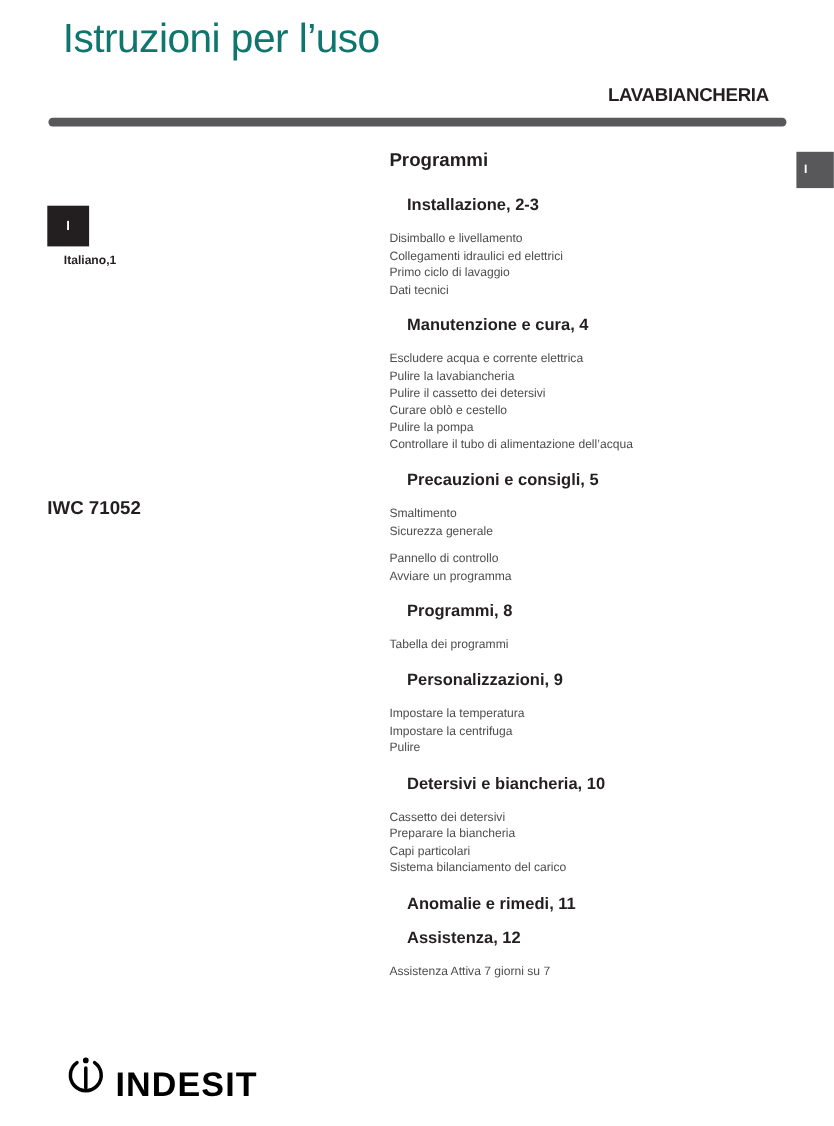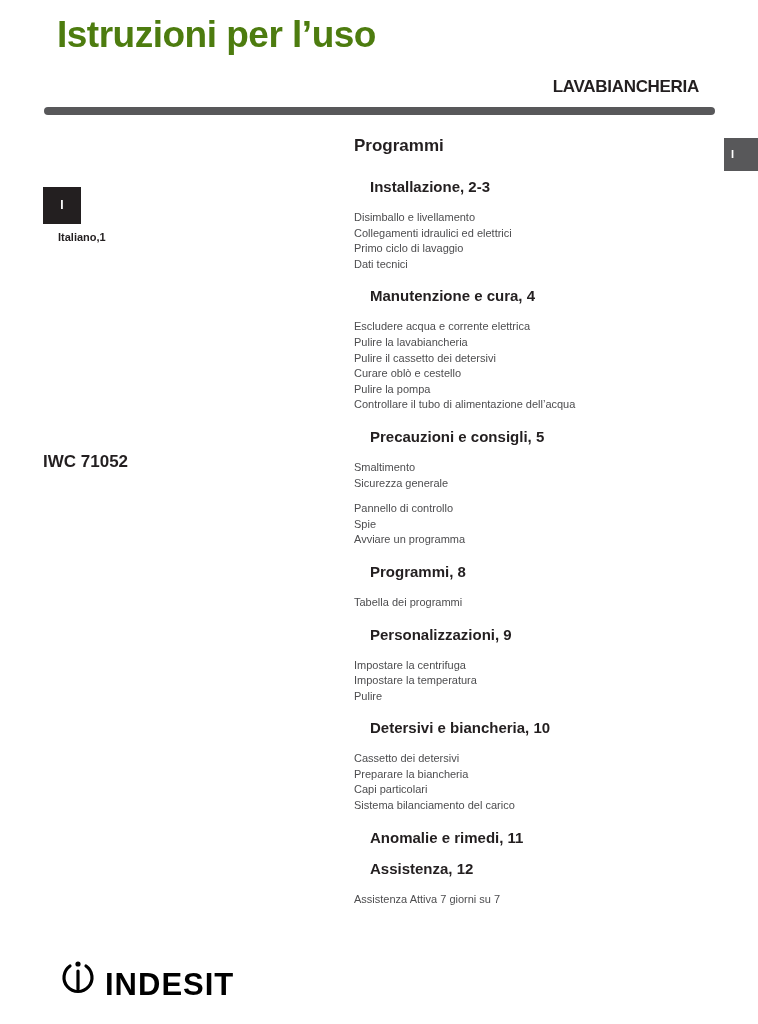--- a/index.html
+++ b/index.html
@@ -1,19 +1,19 @@
 <!DOCTYPE html>
 <html><head>
 <meta charset="utf-8">
 <style>
   html, body { margin: 0; padding: 0; background: #ffffff; }
   body { width: 758px; height: 1024px; position: relative; overflow: hidden;
          font-family: "Liberation Sans", sans-serif; color: #231f20; }
-  .title { position: absolute; left: 57px; top: 14px; font-size: 37px; font-weight: bold;
-           letter-spacing: -0.5px; margin: 0; color: #4d7c0f; }
+  .title { position: absolute; left: 57px; top: 14px; font-size: 37px; font-weight: normal;
+           letter-spacing: -0.5px; margin: 0; color: #0f766e; }
   .subtitle { position: absolute; right: 59px; top: 77px; font-size: 17px; font-weight: bold;
               letter-spacing: -0.3px; color: #231f20; }
   .rule { position: absolute; left: 44px; top: 107px; width: 671px; height: 8px;
           background: #58585a; border-radius: 4px; }
   .side-tab { position: absolute; left: 724px; top: 138px; width: 34px; height: 33px;
               background: #58585a; color: #fff; font-size: 11px; font-weight: bold;
               box-sizing: border-box; padding: 10px 0 0 7px; }
   .lang-box { position: absolute; left: 43px; top: 187px; width: 38px; height: 37px;
               background: #231f20; color: #fff; font-size: 12px; font-weight: bold;
               text-align: center; line-height: 37px; }
@@ -59,31 +59,30 @@
         <div class="section-item">Pulire la pompa</div>
         <div class="section-item">Controllare il tubo di alimentazione dell’acqua</div>
       </div>
       <div class="section">
         <div class="section-title">Precauzioni e consigli, 5</div>
         <div class="section-item">Smaltimento</div>
         <div class="section-item">Sicurezza generale</div>
       </div>
       <div class="section">
         <div class="section-item">Pannello di controllo</div>
-        <div class="section-item">Spie</div>
         <div class="section-item">Avviare un programma</div>
       </div>
       <div class="section">
         <div class="section-title">Programmi, 8</div>
         <div class="section-item">Tabella dei programmi</div>
       </div>
       <div class="section">
         <div class="section-title">Personalizzazioni, 9</div>
+        <div class="section-item">Impostare la temperatura</div>
         <div class="section-item">Impostare la centrifuga</div>
-        <div class="section-item">Impostare la temperatura</div>
         <div class="section-item">Pulire</div>
       </div>
       <div class="section">
         <div class="section-title">Detersivi e biancheria, 10</div>
         <div class="section-item">Cassetto dei detersivi</div>
         <div class="section-item">Preparare la biancheria</div>
         <div class="section-item">Capi particolari</div>
         <div class="section-item">Sistema bilanciamento del carico</div>
       </div>
       <div class="section">

